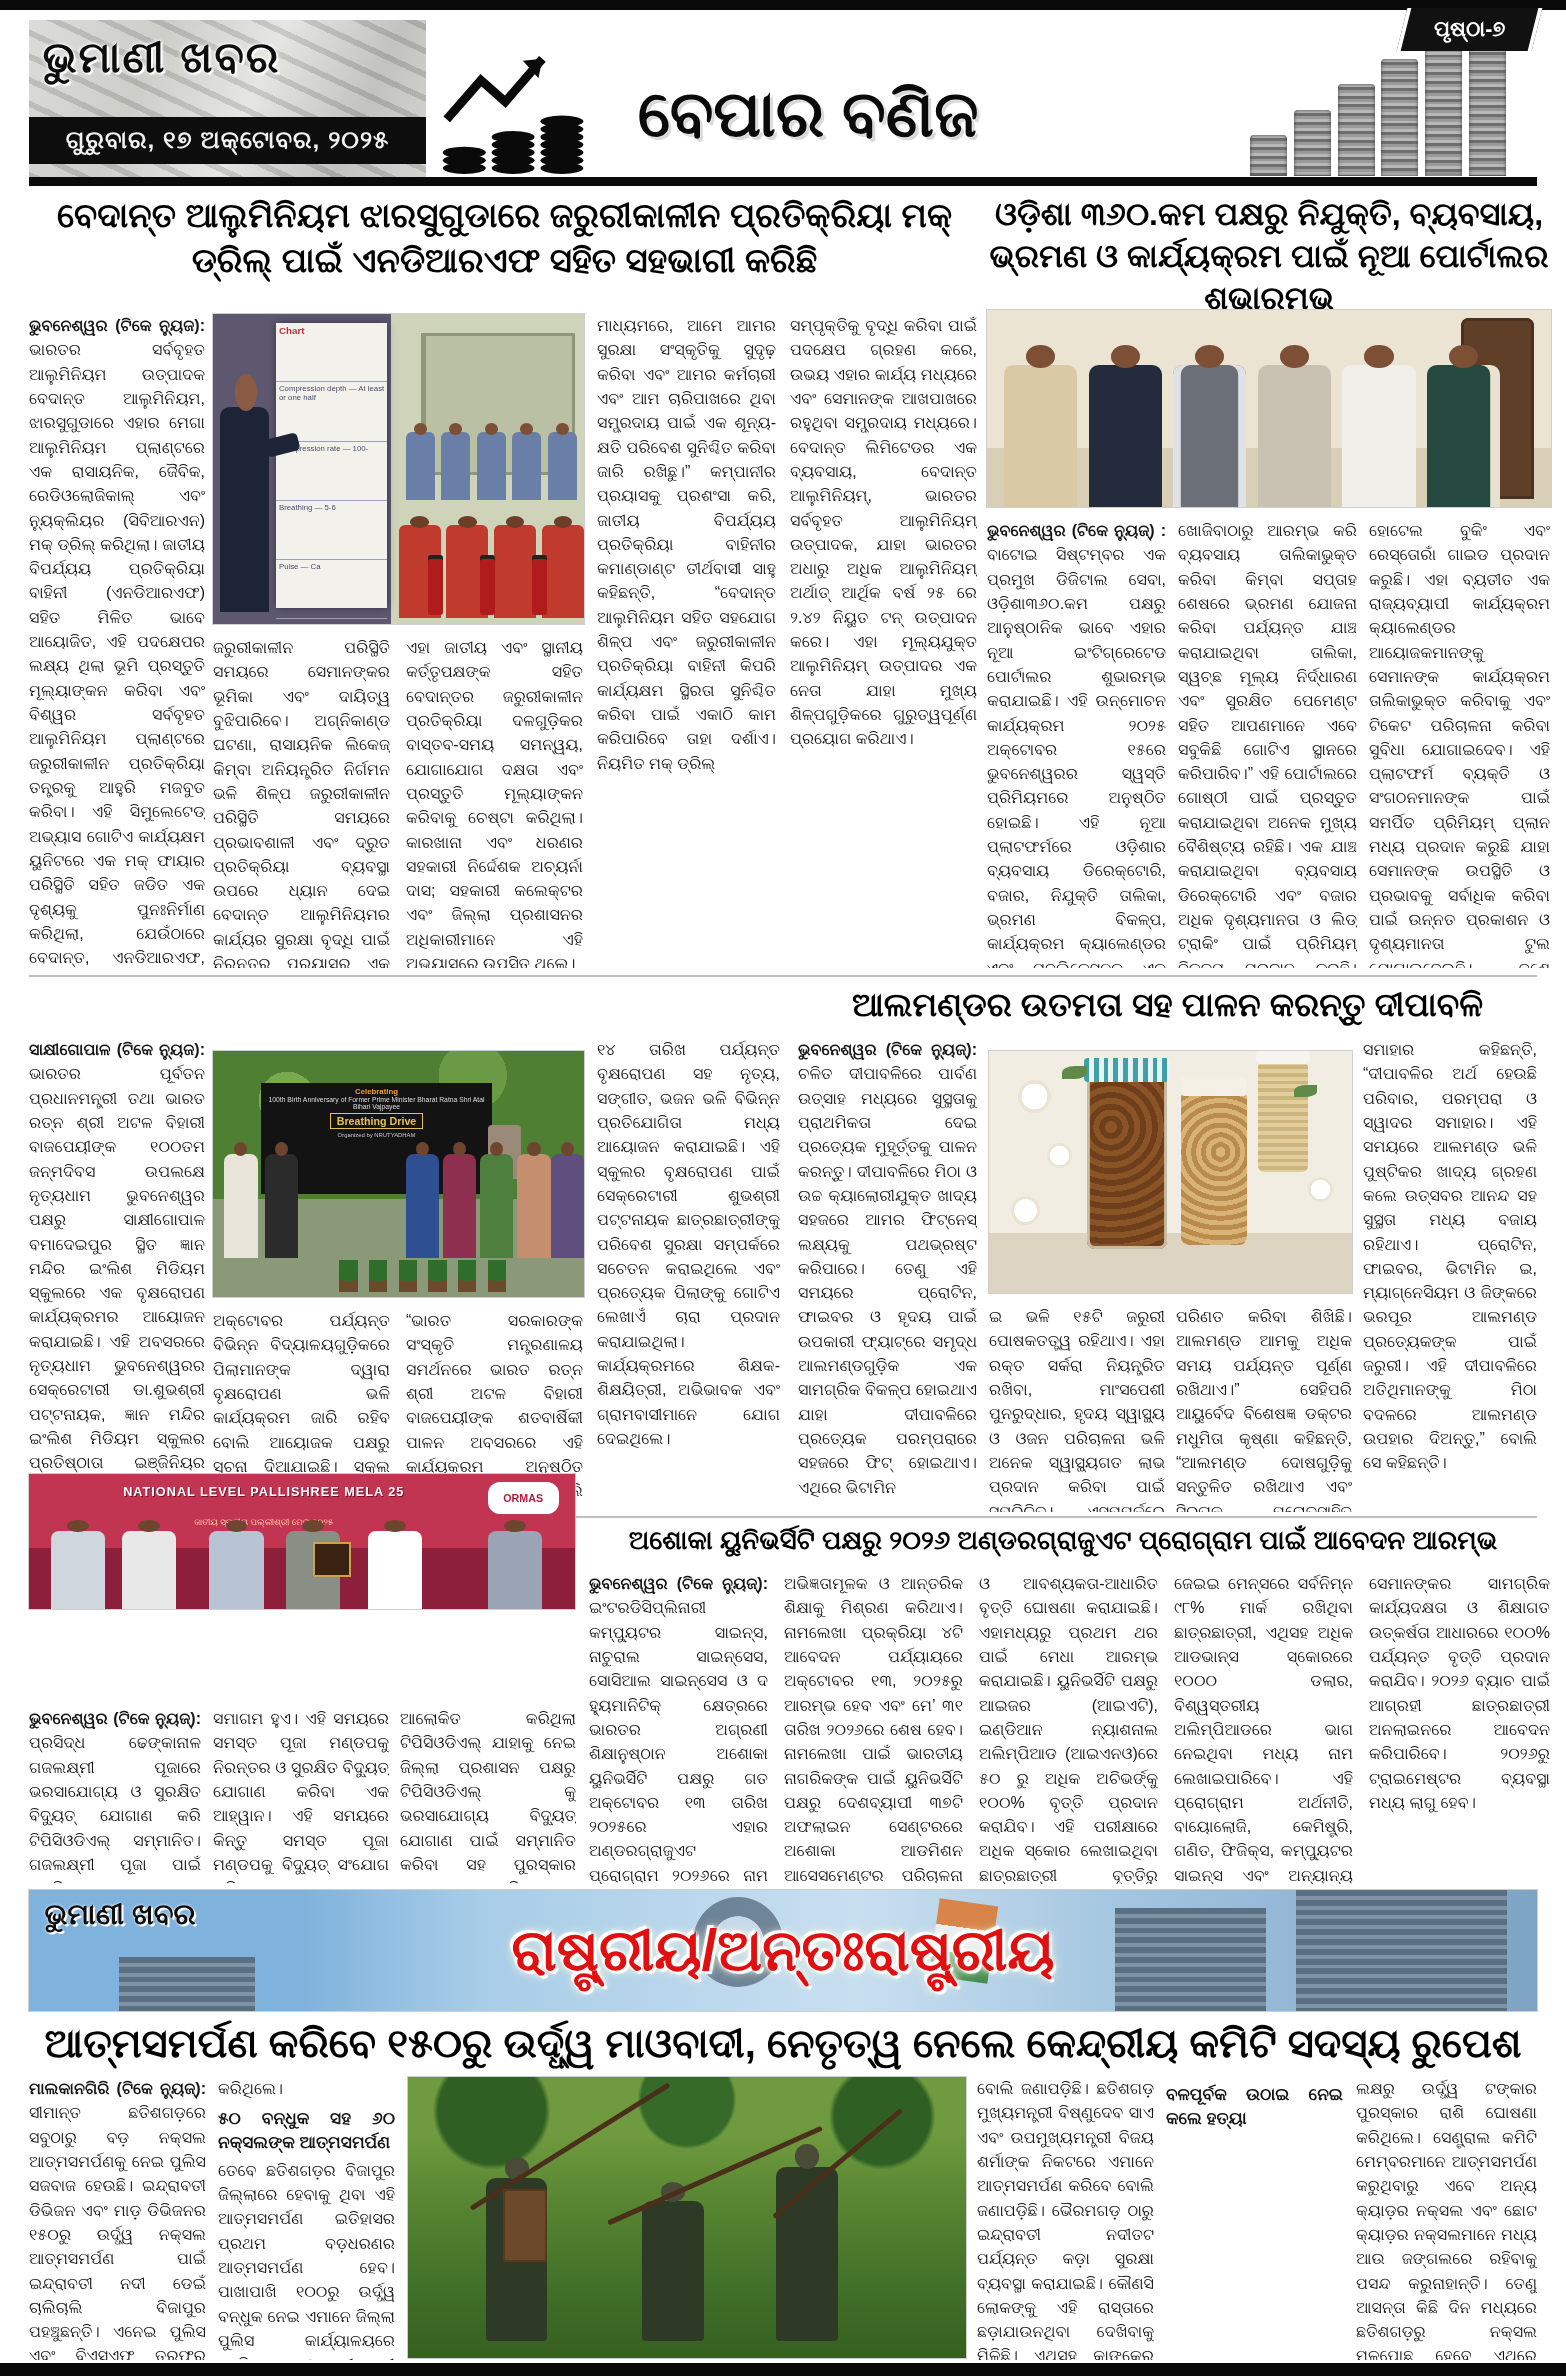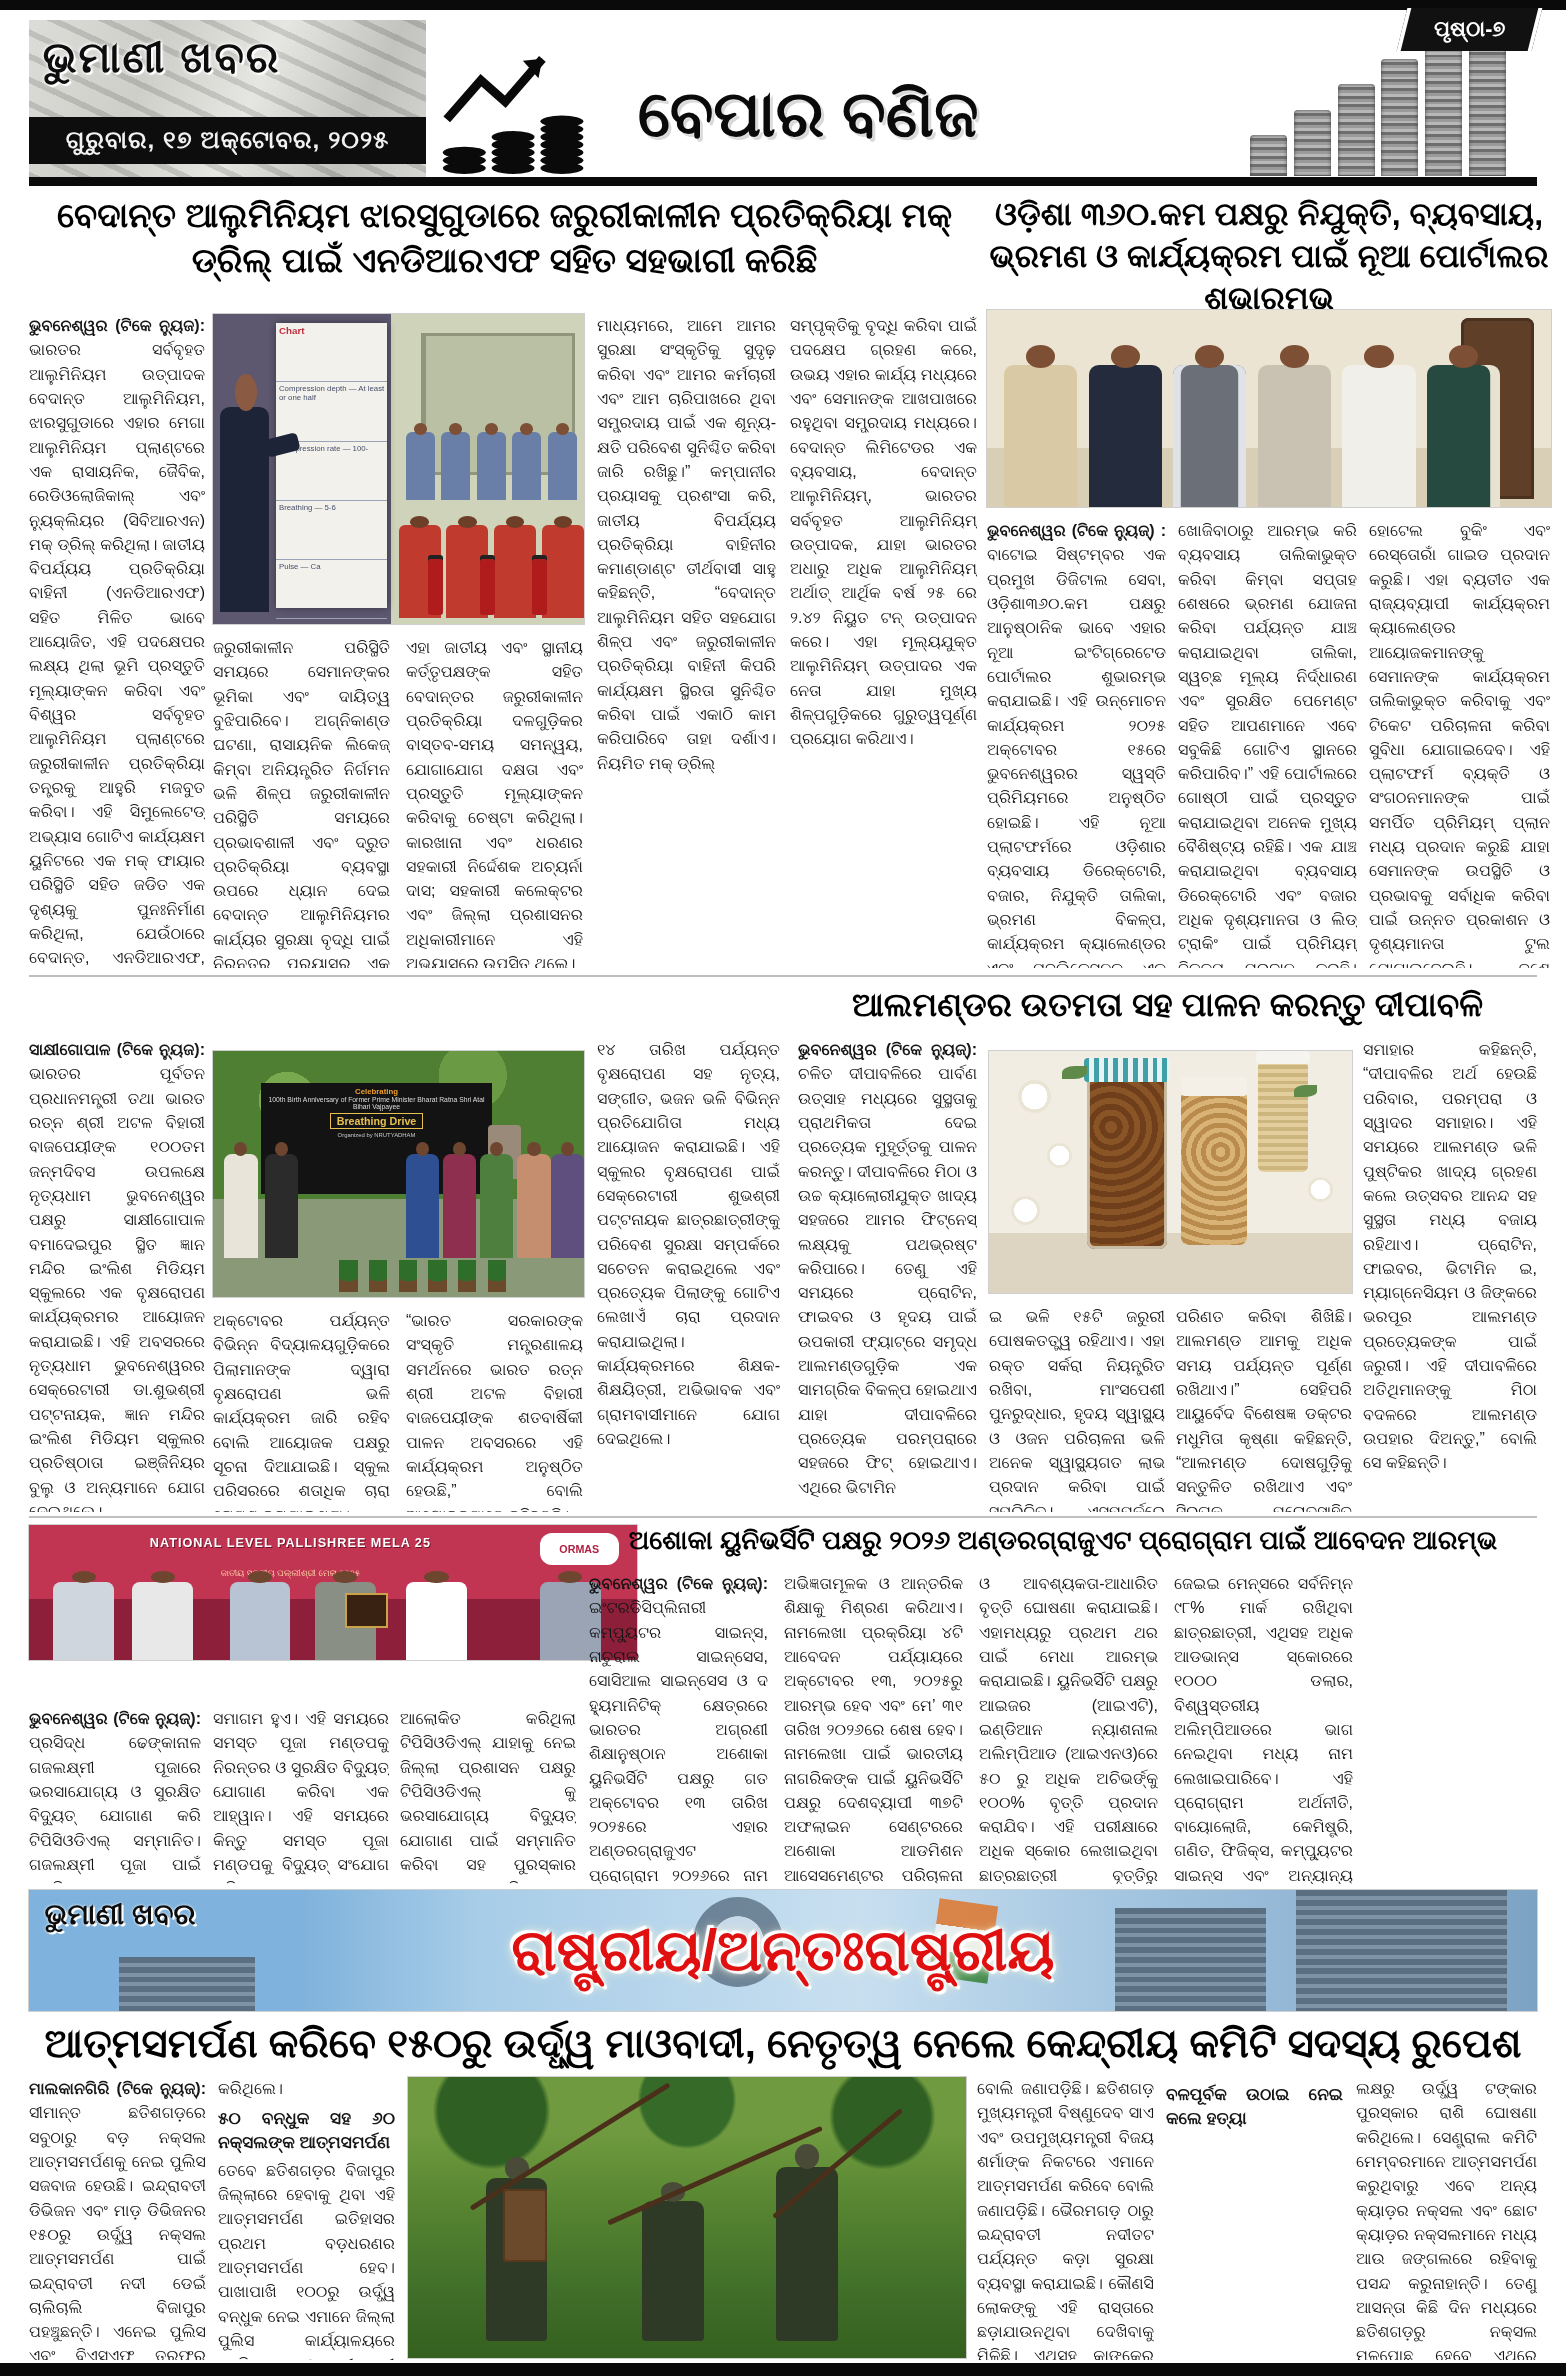--- a/index.html
+++ b/index.html
@@ -321,21 +321,21 @@
     <p>ପରିଣତ କରିବା ଶିଖିଛି। ଆଲମଣ୍ଡ ଆମକୁ ଅଧିକ ସମୟ ପର୍ଯ୍ୟନ୍ତ ପୂର୍ଣ୍ଣ ରଖିଥାଏ।” ସେହିପରି ଆୟୁର୍ବେଦ ବିଶେଷଜ୍ଞ ଡକ୍ଟର ମଧୁମିତା କୃଷ୍ଣା କହିଛନ୍ତି, “ଆଲମଣ୍ଡ ଦୋଷଗୁଡ଼ିକୁ ସନ୍ତୁଳିତ ରଖିଥାଏ ଏବଂ ସ୍ଥିରତାକୁ ପ୍ରୋତ୍ସାହିତ କରିଥାଏ। ଚଳିତ ଦୀପାବଳିରେ ନିଜ ଫେଷ୍ଟିଭ ପ୍ଲେଟରେ</p>
   </div>
   <div class="col" style="left:1363px;top:1038px;width:174px;height:474px;">
     <p>ସମାହାର କହିଛନ୍ତି, “ଦୀପାବଳିର ଅର୍ଥ ହେଉଛି ପରିବାର, ପରମ୍ପରା ଓ ସ୍ୱାଦର ସମାହାର। ଏହି ସମୟରେ ଆଲମଣ୍ଡ ଭଳି ପୁଷ୍ଟିକର ଖାଦ୍ୟ ଗ୍ରହଣ କଲେ ଉତ୍ସବର ଆନନ୍ଦ ସହ ସୁସ୍ଥତା ମଧ୍ୟ ବଜାୟ ରହିଥାଏ। ପ୍ରୋଟିନ, ଫାଇବର, ଭିଟାମିନ ଇ, ମ୍ୟାଗ୍ନେସିୟମ ଓ ଜିଙ୍କରେ ଭରପୂର ଆଲମଣ୍ଡ ପ୍ରତ୍ୟେକଙ୍କ ପାଇଁ ଜରୁରୀ। ଏହି ଦୀପାବଳିରେ ଅତିଥିମାନଙ୍କୁ ମିଠା ବଦଳରେ ଆଲମଣ୍ଡ ଉପହାର ଦିଅନ୍ତୁ,” ବୋଲି ସେ କହିଛନ୍ତି।</p>
   </div>
 
   <div class="rule" style="left:29px;top:1516px;width:1508px;"></div>
 
   <div class="headline" style="left:29px;top:1523px;width:546px;font-size:24.4px;">ସୁରକ୍ଷିତ ବିଦ୍ୟୁତ୍ ଯୋଗାଣ କରି ସମ୍ମାନିତ ହେଲା ଟିପିସିଓଡିଏଲ୍</div>
 
-  <div class="photo" id="ph-award" style="left:29px;top:1525px;width:608px;height:135px;">
+  <div class="photo" id="ph-award" style="left:29px;top:1474px;width:546px;height:135px;">
     <div class="bannertxt">NATIONAL LEVEL PALLISHREE MELA 25</div>
     <div class="subtxt">ଜାତୀୟ ସ୍ତରୀୟ ପଲ୍ଲୀଶ୍ରୀ ମେଳା ୨୦୨୫</div>
     <div class="ormas">ORMAS</div>
     <div class="person" style="left:4%;background:#cfd6de;"></div>
     <div class="person" style="left:17%;background:#e8e8e8;"></div>
     <div class="person" style="left:33%;background:#b8c4d4;"></div>
     <div class="person" style="left:47%;background:#8a8f85;"></div>
     <div class="person" style="left:62%;background:#ffffff;"></div>
     <div class="person" style="left:84%;background:#9aa4b4;"></div>
     <div class="frame"></div>
@@ -358,20 +358,23 @@
   </div>
   <div class="col" style="left:784px;top:1572px;width:179px;height:312px;">
     <p>ଅଭିଜ୍ଞତାମୂଳକ ଓ ଆନ୍ତରିକ ଶିକ୍ଷାକୁ ମିଶ୍ରଣ କରିଥାଏ। ନାମଲେଖା ପ୍ରକ୍ରିୟା ୪ଟି ଆବେଦନ ପର୍ଯ୍ୟାୟରେ ଅକ୍ଟୋବର ୧୩, ୨୦୨୫ରୁ ଆରମ୍ଭ ହେବ ଏବଂ ମେ’ ୩୧ ତାରିଖ ୨୦୨୬ରେ ଶେଷ ହେବ। ନାମଲେଖା ପାଇଁ ଭାରତୀୟ ନାଗରିକଙ୍କ ପାଇଁ ୟୁନିଭର୍ସିଟି ପକ୍ଷରୁ ଦେଶବ୍ୟାପୀ ୩୭ଟି ଅଫଲାଇନ ସେଣ୍ଟରରେ ଅଶୋକା ଆଡମିଶନ ଆସେସମେଣ୍ଟର ପରିଚାଳନା କରାଯିବ। ଅଶୋକା ୟୁନିରଭର୍ସିଟି ପକ୍ଷରୁ ସମସ୍ତ ପ୍ରୋଗ୍ରାମରେ ୫୦୦ ମେଧାବୀ</p>
   </div>
   <div class="col" style="left:979px;top:1572px;width:179px;height:312px;">
     <p>ଓ ଆବଶ୍ୟକତା-ଆଧାରିତ ବୃତ୍ତି ଘୋଷଣା କରାଯାଇଛି। ଏହାମଧ୍ୟରୁ ପ୍ରଥମ ଥର ପାଇଁ ମେଧା ଆରମ୍ଭ କରାଯାଇଛି। ୟୁନିଭର୍ସିଟି ପକ୍ଷରୁ ଆଇଜର (ଆଇଏଟି), ଇଣ୍ଡିଆନ ନ୍ୟାଶନାଲ ଅଲିମ୍ପିଆଡ (ଆଇଏନଓ)ରେ ୫୦ ରୁ ଅଧିକ ଅଚିଭର୍ଙ୍କୁ ୧୦୦% ବୃତ୍ତି ପ୍ରଦାନ କରାଯିବ। ଏହି ପରୀକ୍ଷାରେ ଅଧିକ ସ୍କୋର ଲେଖାଇଥିବା ଛାତ୍ରଛାତ୍ରୀ ବୃତ୍ତିରୁ ଉପକୃତ ହେବେ।</p>
   </div>
   <div class="col" style="left:1174px;top:1572px;width:179px;height:312px;">
     <p>ଜେଇଇ ମେନ୍ସରେ ସର୍ବନିମ୍ନ ୯୮% ମାର୍କ ରଖିଥିବା ଛାତ୍ରଛାତ୍ରୀ, ଏଥିସହ ଅଧିକ ଆଡଭାନ୍ସ ସ୍କୋରରେ ୧୦୦୦ ଡଲାର, ବିଶ୍ୱସ୍ତରୀୟ ଅଲିମ୍ପିଆଡରେ ଭାଗ ନେଇଥିବା ମଧ୍ୟ ନାମ ଲେଖାଇପାରିବେ। ଏହି ପ୍ରୋଗ୍ରାମ ଅର୍ଥନୀତି, ବାୟୋଲୋଜି, କେମିଷ୍ଟ୍ରି, ଗଣିତ, ଫିଜିକ୍ସ, କମ୍ପ୍ୟୁଟର ସାଇନ୍ସ ଏବଂ ଅନ୍ୟାନ୍ୟ ବିଷୟରେ ଉପଲବ୍ଧ ରହିବ। ଅଧିକ ସୂଚନା ପାଇଁ ୱେବସାଇଟ ପରିଦର୍ଶନ କରନ୍ତୁ।</p>
   </div>
+  <div class="col" style="left:1369px;top:1572px;width:181px;height:312px;">
+    <p>ସେମାନଙ୍କର ସାମଗ୍ରିକ କାର୍ଯ୍ୟଦକ୍ଷତା ଓ ଶିକ୍ଷାଗତ ଉତ୍କର୍ଷତା ଆଧାରରେ ୧୦୦% ପର୍ଯ୍ୟନ୍ତ ବୃତ୍ତି ପ୍ରଦାନ କରାଯିବ। ୨୦୨୬ ବ୍ୟାଚ ପାଇଁ ଆଗ୍ରହୀ ଛାତ୍ରଛାତ୍ରୀ ଅନଲାଇନରେ ଆବେଦନ କରିପାରିବେ। ୨୦୨୬ରୁ ଟ୍ରାଇମେଷ୍ଟର ବ୍ୟବସ୍ଥା ମଧ୍ୟ ଲାଗୁ ହେବ।</p>
+  </div>
 
   <div class="photo" id="natl-banner" style="left:29px;top:1890px;width:1508px;height:121px;">
     <div class="bldg" style="left:72%;width:10%;height:85%;"></div>
     <div class="bldg" style="left:84%;width:14%;height:100%;"></div>
     <div class="bldg" style="left:6%;width:9%;height:45%;"></div>
     <div class="globe"></div>
     <div class="flag"></div>
     <div class="mini-logo">ଭୁମାଣୀ ଖବର</div>
     <div id="natl-title">ରାଷ୍ଟ୍ରୀୟ/ଅନ୍ତଃରାଷ୍ଟ୍ରୀୟ</div>
   </div>

